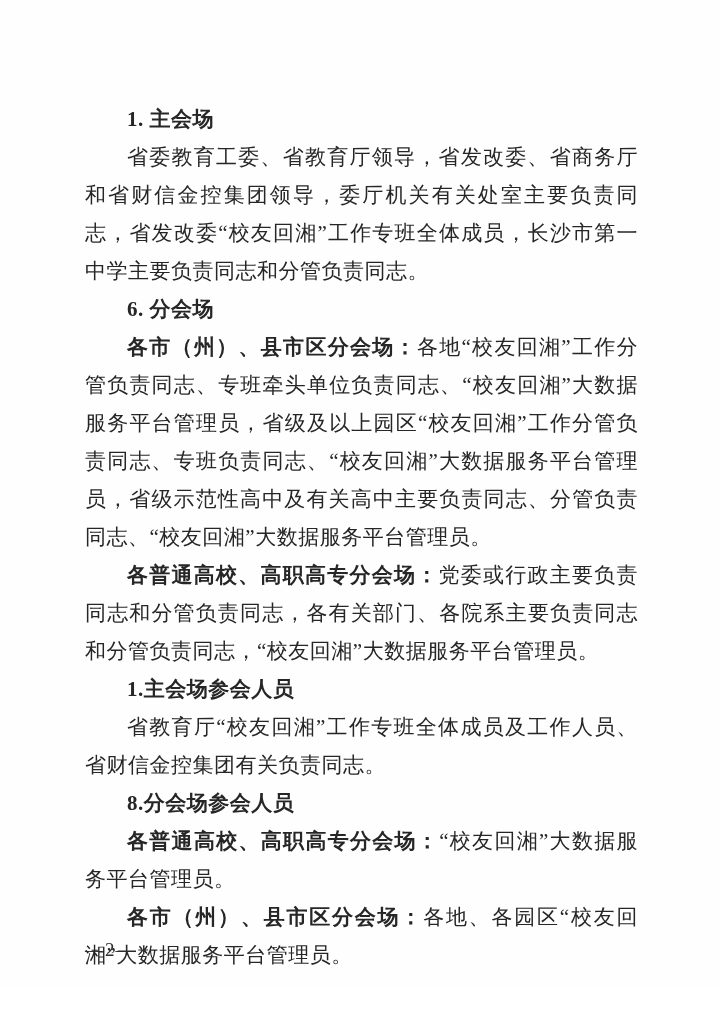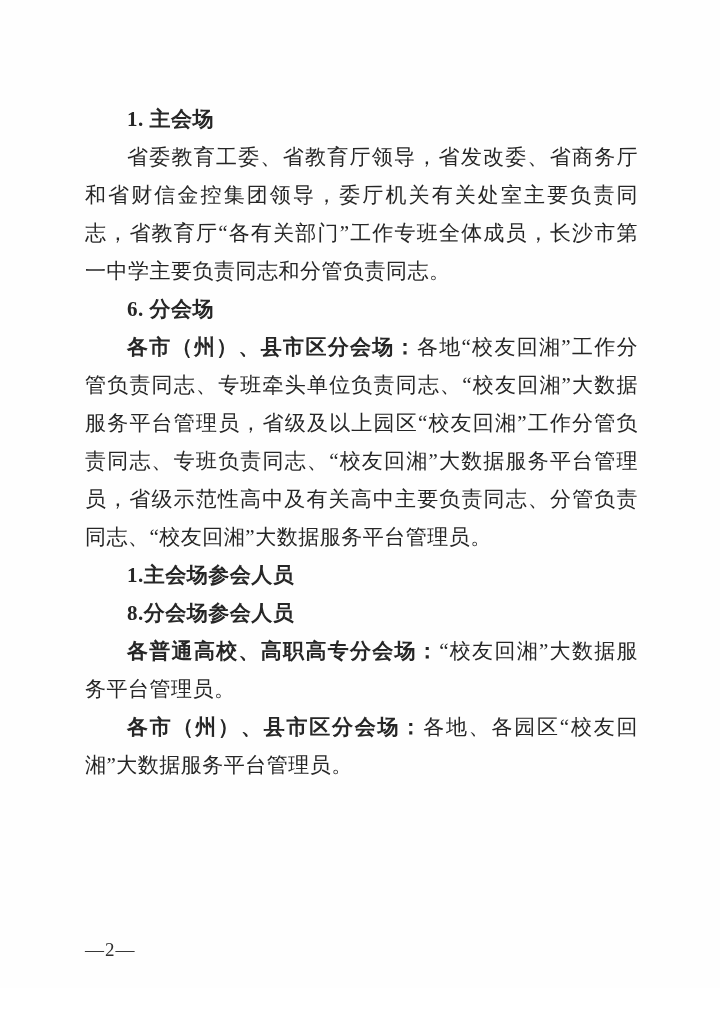--- a/index.html
+++ b/index.html
@@ -50,30 +50,32 @@
   }
 </style>
 </head>
 <body>
 
 <div class="page">
   <div class="content">
 
     <p class="heading">1. 主会场</p>
 
-    <p><span>省委教育工委、省教育厅领导，省发改委、省商务厅和省财信金控集团领导，委厅机关有关处室主要负责同志，省教育厅“各有关部门”工作专班全体成员，长沙市第一中学主要负责同志和分管负责同志。</span></p>
+    <p><span>省委教育工委、省教育厅领导，省发改委、省商务厅和省财信金控集团领导，委厅机关有关处室主要负责同志，省发改委“校友回湘”工作专班全体成员，长沙市第一中学主要负责同志和分管负责同志。</span></p>
 
     <p class="heading">6. 分会场</p>
 
     <p><span class="para-lead">各市（州）、县市区分会场：</span><span>各地“校友回湘”工作分管负责同志、专班牵头单位负责同志、“校友回湘”大数据服务平台管理员，省级及以上园区“校友回湘”工作分管负责同志、专班负责同志、“校友回湘”大数据服务平台管理员，省级示范性高中及有关高中主要负责同志、分管负责同志、“校友回湘”大数据服务平台管理员。</span></p>
 
+    <p><span class="para-lead">各普通高校、高职高专分会场：</span><span>党委或行政主要负责同志和分管负责同志，各有关部门、各院系主要负责同志和分管负责同志，“校友回湘”大数据服务平台管理员。</span></p>
 
 
     <p class="heading">1.主会场参会人员</p>
 
+    <p><span>省教育厅“校友回湘”工作专班全体成员及工作人员、省财信金控集团有关负责同志。</span></p>
 
     <p class="heading">8.分会场参会人员</p>
 
     <p><span class="para-lead">各普通高校、高职高专分会场：</span><span>“校友回湘”大数据服务平台管理员。</span></p>
 
     <p><span class="para-lead">各市（州）、县市区分会场：</span><span>各地、各园区“校友回湘”大数据服务平台管理员。</span></p>
 
   </div>
 
   <div class="footer-page-number">—2—</div>

